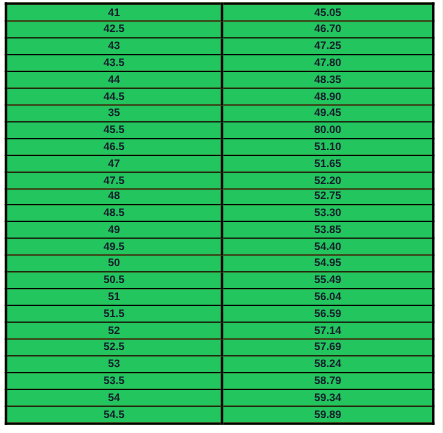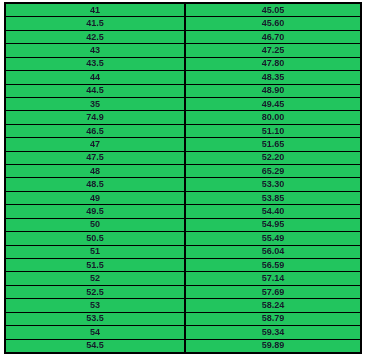--- a/index.html
+++ b/index.html
@@ -70,24 +70,20 @@
 <body>
 
 <div id="table-wrapper">
   <table class="data-table">
     <tbody>
         <tr>
           <td class="col-x">41</td>
           <td class="col-y">45.05</td>
         </tr>
         <tr>
-          <td class="col-x">41.5</td>
-          <td class="col-y">45.60</td>
-        </tr>
-        <tr>
           <td class="col-x">42.5</td>
           <td class="col-y">46.70</td>
         </tr>
         <tr>
           <td class="col-x">43</td>
           <td class="col-y">47.25</td>
         </tr>
         <tr>
           <td class="col-x">43.5</td>
           <td class="col-y">47.80</td>
@@ -98,38 +94,38 @@
         </tr>
         <tr>
           <td class="col-x">44.5</td>
           <td class="col-y">48.90</td>
         </tr>
         <tr>
           <td class="col-x">35</td>
           <td class="col-y">49.45</td>
         </tr>
         <tr>
-          <td class="col-x">74.9</td>
+          <td class="col-x">45.5</td>
           <td class="col-y">80.00</td>
         </tr>
         <tr>
           <td class="col-x">46.5</td>
           <td class="col-y">51.10</td>
         </tr>
         <tr>
           <td class="col-x">47</td>
           <td class="col-y">51.65</td>
         </tr>
         <tr>
           <td class="col-x">47.5</td>
           <td class="col-y">52.20</td>
         </tr>
         <tr>
           <td class="col-x">48</td>
-          <td class="col-y">65.29</td>
+          <td class="col-y">52.75</td>
         </tr>
         <tr>
           <td class="col-x">48.5</td>
           <td class="col-y">53.30</td>
         </tr>
         <tr>
           <td class="col-x">49</td>
           <td class="col-y">53.85</td>
         </tr>
         <tr>

